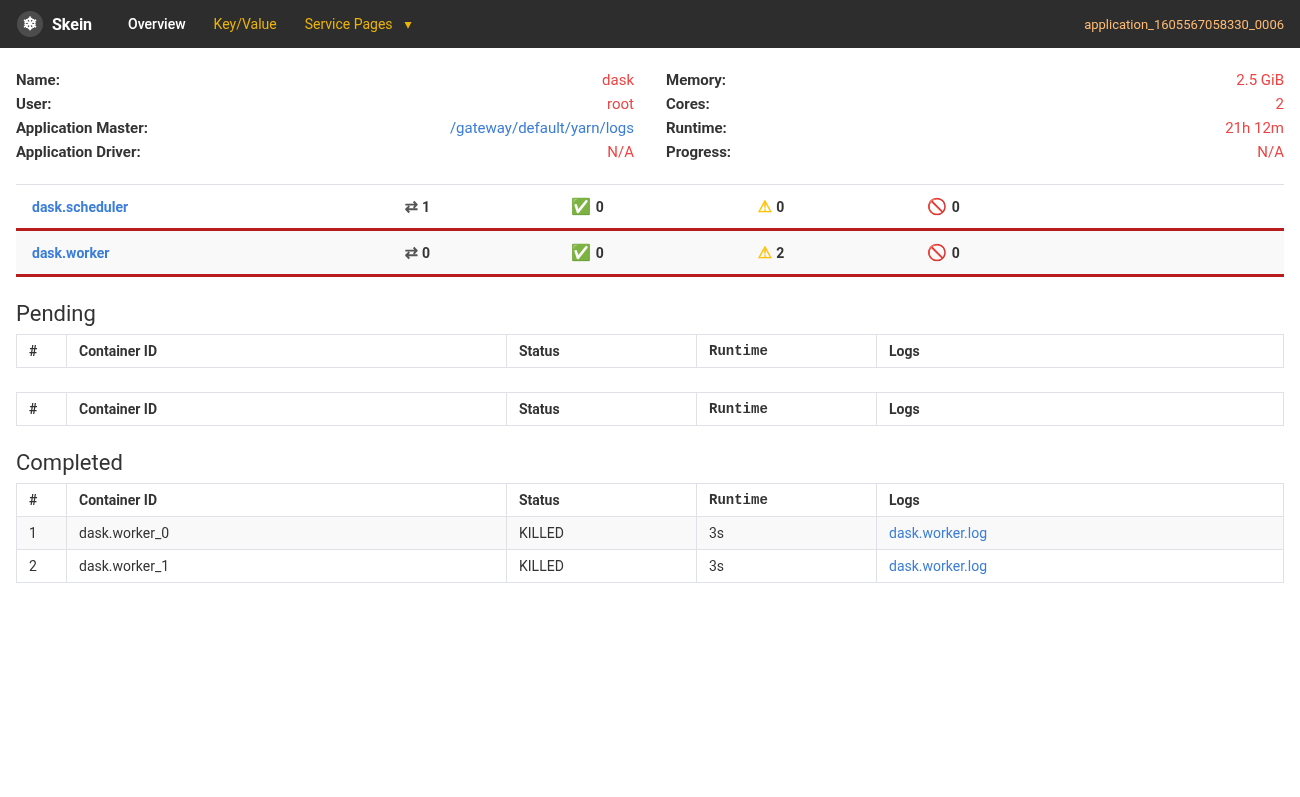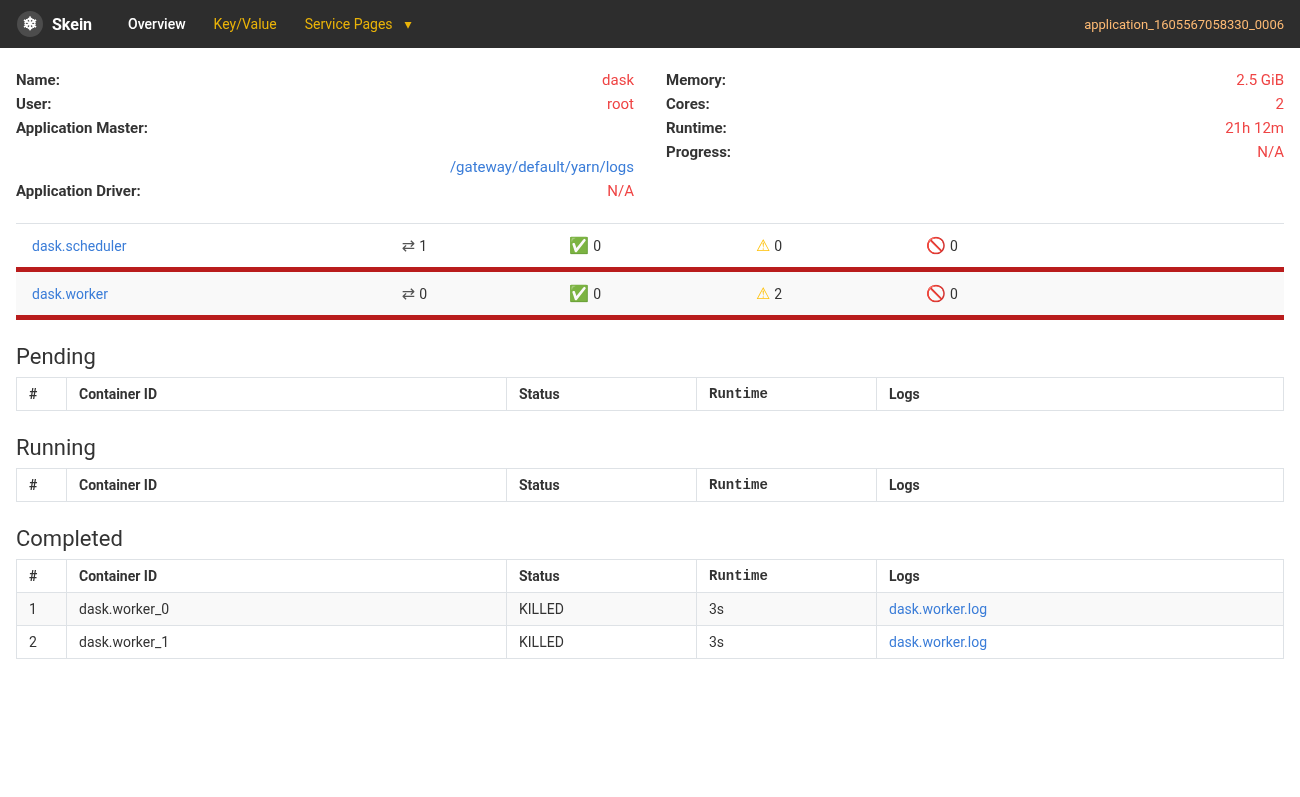--- a/index.html
+++ b/index.html
@@ -70,32 +70,33 @@
     }
     .info-row {
       display: flex;
       gap: 4px;
       font-size: 15px;
       line-height: 1.6;
       justify-content: space-between;
     }
     .info-label { font-weight: bold; }
     .info-value { color: #ef4444; }
-    .info-link { color: #3b7dd8; text-decoration: none; margin-top: 39px; }
+    .info-link { color: #3b7dd8; text-decoration: none; }
 
     
     .services-table {
       width: 100%;
       border-collapse: collapse;
       margin-bottom: 24px;
     }
     .services-table td {
       padding: 12px 16px;
       border-top: 1px solid #dee2e6;
-      border-bottom: 5px solid #b91c1c;
+      border-bottom: 3px solid #b91c1c;
+      font-weight: bold;
     }
     .services-table tr:nth-child(even) td { background: #f9f9f9; }
     .service-name-link {
       color: #3b7dd8;
       text-decoration: none;
       cursor: pointer;
     }
     .status-cell {
       display: flex;
       align-items: center;
@@ -288,21 +289,20 @@
         <th class="col-hash">#</th>
         <th class="col-container">Container ID</th>
         <th class="col-status">Status</th>
         <th class="col-runtime">Runtime</th>
         <th class="col-logs">Logs</th>
       </tr>
     </thead>
     <tbody id="pending-tbody"></tbody>
   </table>
 
-  <h2 class="section-title">Running</h2>
   <table class="data-table">
     <thead>
       <tr>
         <th class="col-hash">#</th>
         <th class="col-container">Container ID</th>
         <th class="col-status">Status</th>
         <th class="col-runtime">Runtime</th>
         <th class="col-logs">Logs</th>
       </tr>
     </thead>

